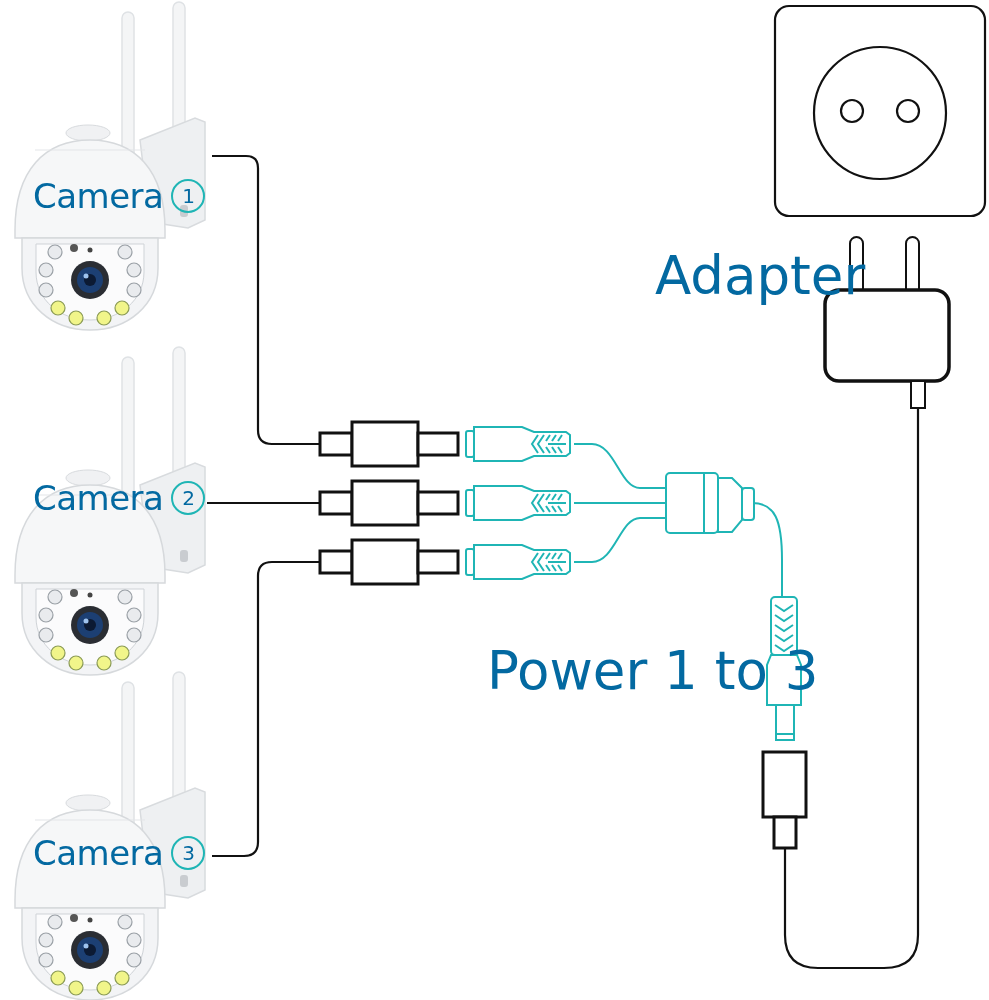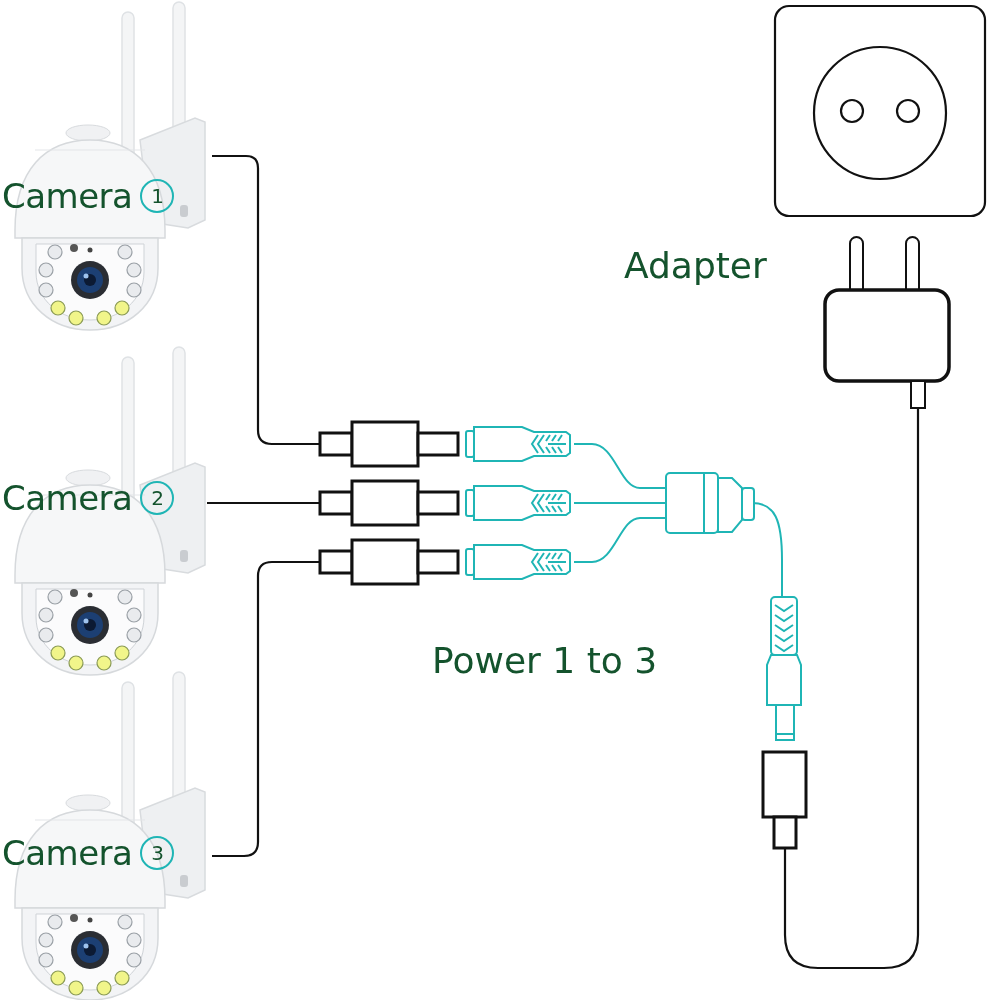--- a/index.html
+++ b/index.html
@@ -1,21 +1,21 @@
 <!DOCTYPE html>
 <html><head>
 <meta charset="utf-8">
 <style>
   html, body { margin:0; padding:0; background:#ffffff; }
   body { width:989px; height:1000px; position:relative; overflow:hidden; font-family:"DejaVu Sans", sans-serif; }
   #scene { position:absolute; left:0; top:0; width:989px; height:1000px; }
-  .label { position:absolute; color:#14532d; font-family:"DejaVu Sans", sans-serif; white-space:nowrap; }
+  .label { position:absolute; color:#0369a1; font-family:"DejaVu Sans", sans-serif; white-space:nowrap;margin-left:31px; }
   .cam-label { font-size:34px; letter-spacing:-0.5px; }
   .cam-num { display:inline-block; width:30px; height:30px; border:2px solid #1fb5b5; border-radius:50%; font-size:20px; line-height:30px; text-align:center; margin-left:8px; vertical-align:middle; position:relative; top:-3px; }
-  .big-label { font-size:36px; }
+  .big-label { font-size:53px; }
 </style>
 </head>
 <body>
 
 <svg id="scene" viewBox="0 0 989 1000" xmlns="http://www.w3.org/2000/svg">
   <defs>
     <g id="camera">
 
       <rect x="122" y="12" width="12" height="150" rx="6" fill="#f4f5f6" stroke="#dfe2e5" stroke-width="1.5"></rect>
       <rect x="173" y="2" width="12" height="160" rx="6" fill="#f4f5f6" stroke="#dfe2e5" stroke-width="1.5"></rect>
@@ -153,13 +153,13 @@
 <div class="label cam-label" style="left:2px; top:176px;">
   <span>Camera</span><span class="cam-num">1</span>
 </div>
 <div class="label cam-label" style="left:2px; top:478px;">
   <span>Camera</span><span class="cam-num">2</span>
 </div>
 <div class="label cam-label" style="left:2px; top:833px;">
   <span>Camera</span><span class="cam-num">3</span>
 </div>
 <div class="label big-label" style="left:624px; top:245px;">Adapter</div>
-<div class="label big-label" style="left:432px; top:640px;">Power 1 to 3</div>
+<div class="label big-label" style="left:456px; top:640px;">Power 1 to 3</div>
 
 </body></html>

